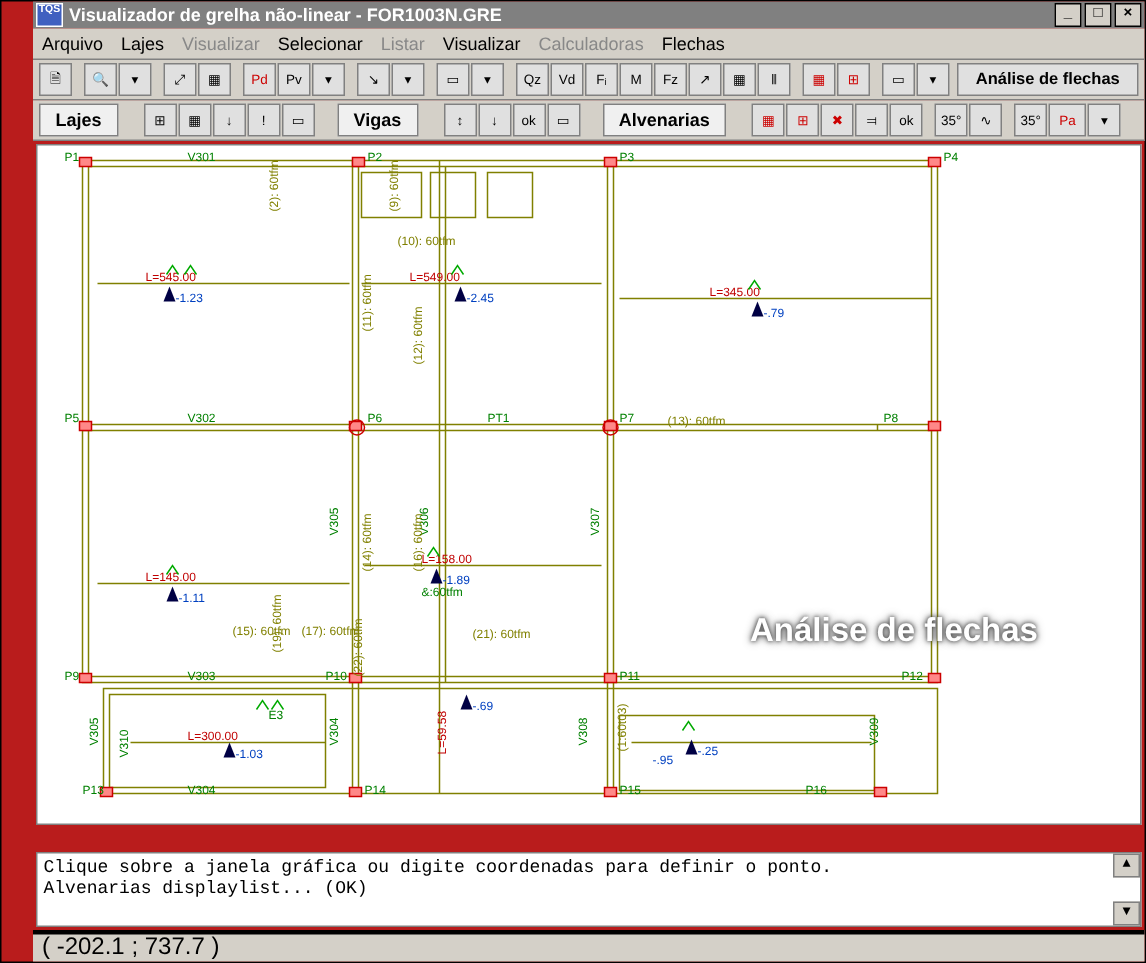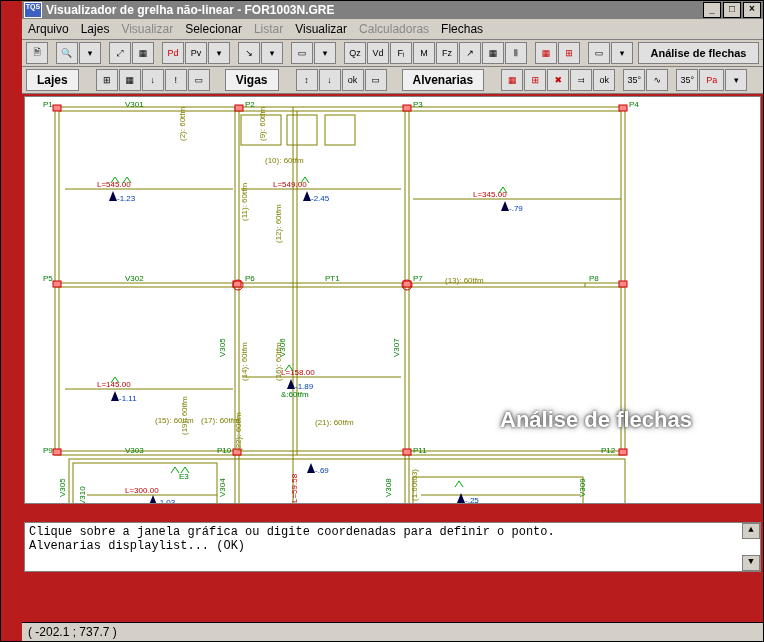--- a/index.html
+++ b/index.html
@@ -18,21 +18,21 @@
 .sep { width: 6px; height: 20px; }
 .analysis-btn { flex: 1; min-width: 90px; height: 20px; border: 1px solid #808080; background: #e0e0e0; text-align: center; line-height: 20px; font-weight: bold; font-size: 11px; cursor: pointer; margin-left: 4px; }
 .section-label { display: inline-block; height: 20px; line-height: 20px; padding: 0 10px; border: 1px solid #808080; background: #f0f0f0; font-size: 12px; font-weight: bold; margin-right: 16px;}
 .canvas-area { flex: 1; background: #fff; position: relative; border: 1px solid #808080; margin: 2px; overflow: hidden; }
 .canvas-svg { position: absolute; top: 0; left: 0; }
 .overlay-text { position: absolute; top: 310px; left: 475px; font-size: 22px; font-weight: bold; color: #fff; text-shadow: 0 0 6px #555, 0 0 3px #333; }
 .console { height: 44px; border: 1px solid #808080; margin: 16px 2px 2px 2px; font-family: "Courier New", monospace; font-size: 12px; padding: 2px 4px; position: relative; background: #fff; }
 .console .scroll-up, .console .scroll-down { position: absolute; right: 0; width: 16px; height: 14px; background: #d4d0c8; border: 1px solid #808080; text-align: center; line-height: 12px; cursor: pointer; font-size: 9px; }
 .console .scroll-up { top: 0; }
 .console .scroll-down { bottom: 0; }
-.statusbar { height: 18px; background: #d4d0c8; border-top: 1px solid #000000; padding: 0 6px; line-height: 18px; font-size: 12px; margin-top: 48px; }
+.statusbar { height: 18px; background: #d4d0c8; border-top: 3px solid #000000; padding: 0 6px; line-height: 18px; font-size: 16px; }
 text.lbl { font-size: 8px; font-family: Arial; }
 text.green { fill: #008000; }
 text.blue { fill: #0040c0; }
 text.olive { fill: #808000; }
 text.red { fill: #c00000; }
 </style>
 </head>
 <body>
 
 <div class="window">

